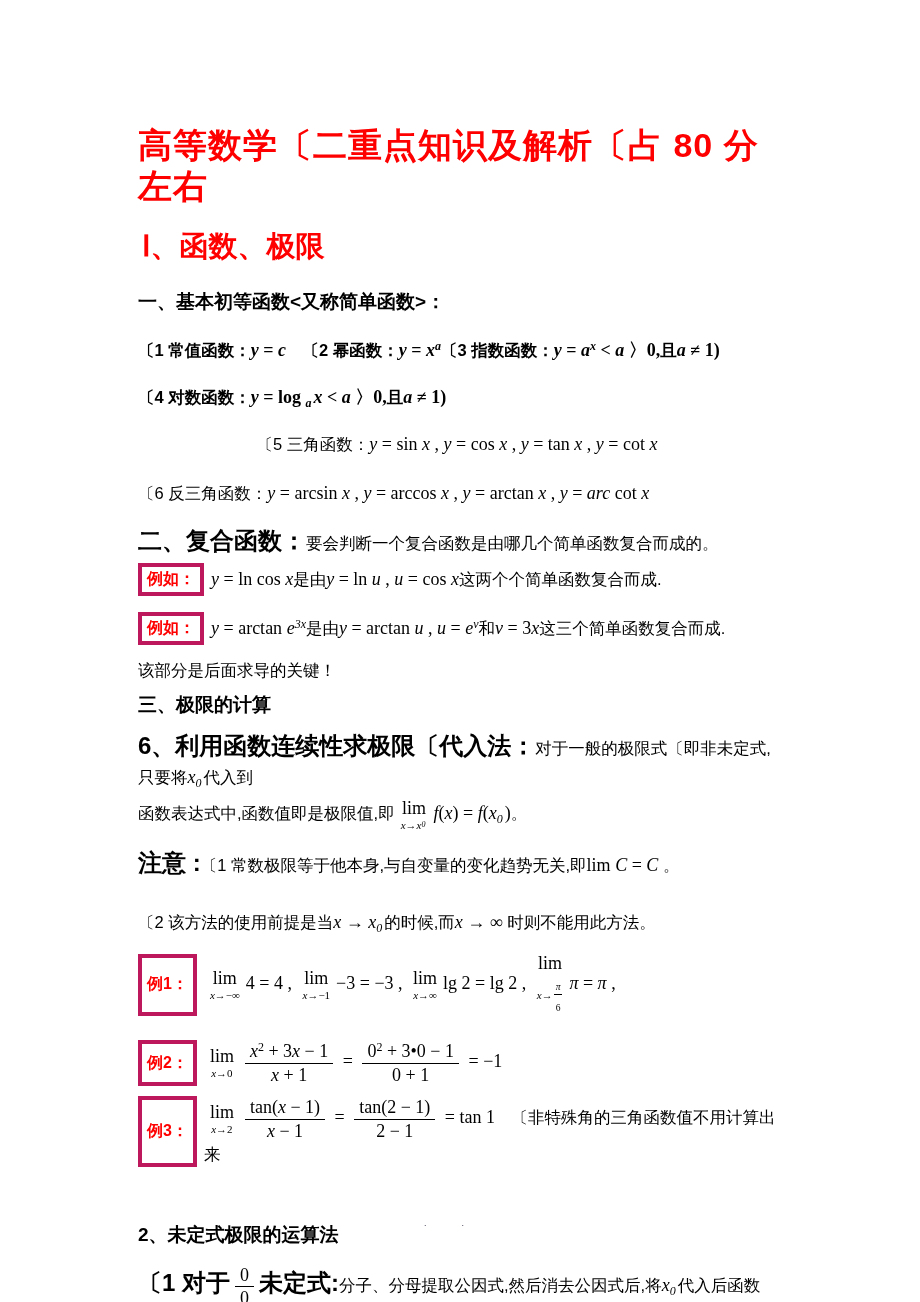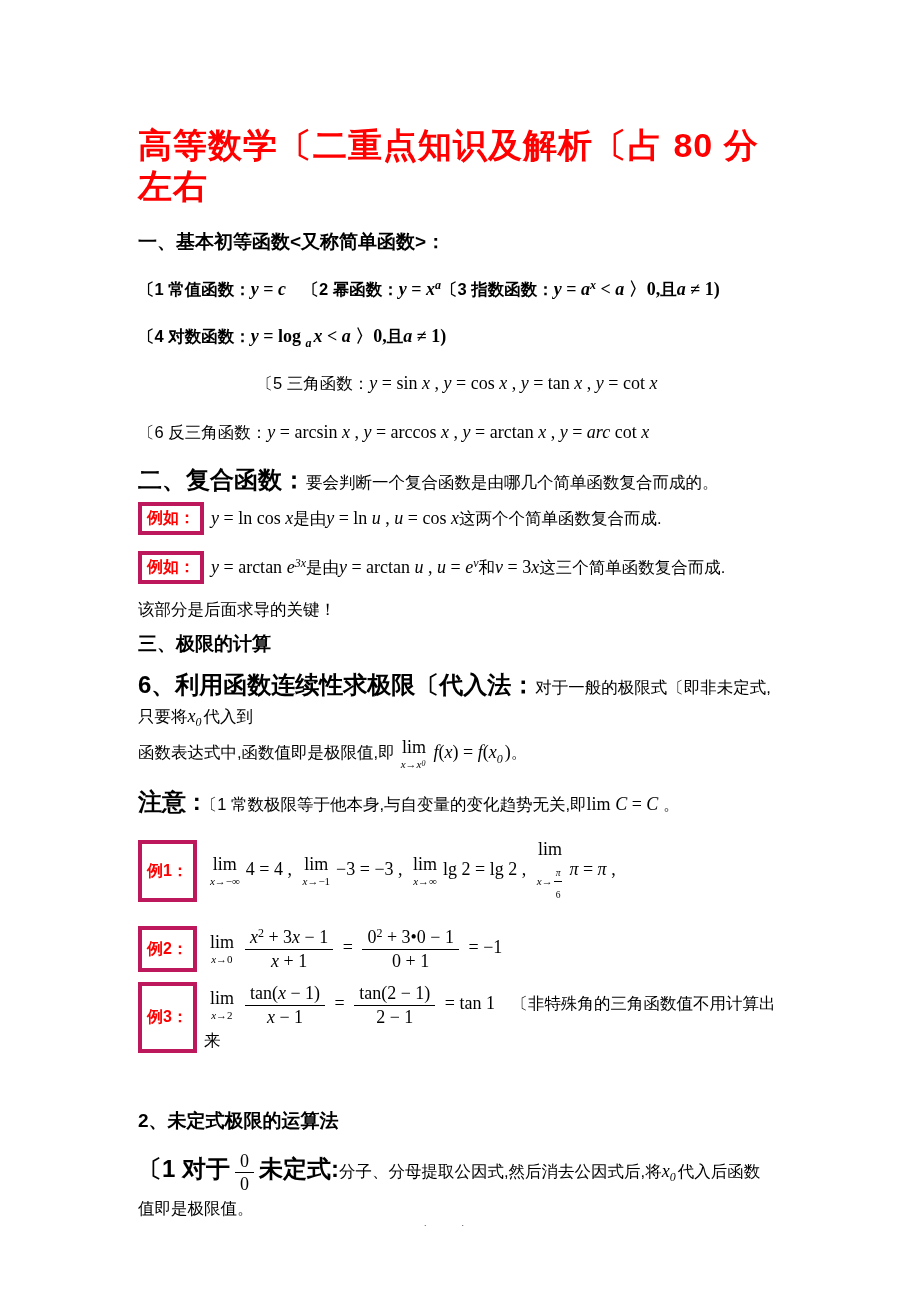--- a/index.html
+++ b/index.html
@@ -51,34 +51,35 @@
     display:inline-flex;align-items:center;justify-content:center;
     border:4px solid #be185d;color:#fe0000;font-weight:bold;
     font-size:16px;padding:2px 5px;white-space:nowrap;background:#fff;
   }
   .ex-row.tall .ex-label{align-self:stretch;}
   .ex-body{margin-left:7px;}
   .plain-note{font-size:16.5px;line-height:1.4;}
   
   .g20{margin-bottom:20px;font-weight:bold;} .g22{margin-bottom:22px;text-align:center;} .g16{margin-bottom:16px;}
   .g4{margin-bottom:4px;}  .g14{margin-bottom:14px;} .g10{margin-bottom:10px;}
-  .g8{margin-bottom:8px;}  .g28{margin-bottom:20px;} .g18{margin-bottom:18px;}
+  .g8{margin-bottom:8px;}  .g28{margin-bottom:28px;} .g18{margin-bottom:18px;}
   .g24{margin-bottom:24px;} .g55{margin-bottom:55px;}
   .footer-dots{
     position:absolute;left:0;right:0;bottom:72px;
     text-align:center;font-size:9px;letter-spacing:16px;color:#445;
   }
 </style>
 </head>
 <body>
 
 <div class="page">
 
   <h1 class="doc-title">高等数学〔二重点知识及解析〔占 80 分左右</h1>
 
+  <h2 class="part-heading">Ⅰ、函数、极限</h2>
 
   <h3 class="sec-heading">一、基本初等函数&lt;又称简单函数&gt;：</h3>
 
   <div class="mline g20"><span class="mt">〔1 常值函数：</span><span class="mi">y</span><span class="mr"> = </span><span class="mi">c</span><span class="mt">　〔2 幂函数：</span><span class="mi">y</span><span class="mr"> = </span><span class="mi">x</span><sup class="mi msup">a</sup><span class="mt">〔3 指数函数：</span><span class="mi">y</span><span class="mr"> = </span><span class="mi">a</span><sup class="mi msup">x</sup><span class="mr"> &lt; </span><span class="mi">a</span><span class="mr"> 〉0,</span><span class="mt">且</span><span class="mi">a</span><span class="mr"> ≠ 1)</span></div>
   <div class="mline g20"><span class="mt">〔4 对数函数：</span><span class="mi">y</span><span class="mr"> = log </span><sub class="mi msub">a</sub><span class="mi">x</span><span class="mr"> &lt; </span><span class="mi">a</span><span class="mr"> 〉0,</span><span class="mt">且</span><span class="mi">a</span><span class="mr"> ≠ 1)</span></div>
   <div class="mline g22"><span class="mt">〔5 三角函数：</span><span class="mi">y</span><span class="mr"> = sin </span><span class="mi">x</span><span class="mr"> , </span><span class="mi">y</span><span class="mr"> = cos </span><span class="mi">x</span><span class="mr"> , </span><span class="mi">y</span><span class="mr"> = tan </span><span class="mi">x</span><span class="mr"> , </span><span class="mi">y</span><span class="mr"> = cot </span><span class="mi">x</span></div>
   <div class="mline g16"><span class="mt">〔6 反三角函数：</span><span class="mi">y</span><span class="mr"> = arcsin </span><span class="mi">x</span><span class="mr"> , </span><span class="mi">y</span><span class="mr"> = arccos </span><span class="mi">x</span><span class="mr"> , </span><span class="mi">y</span><span class="mr"> = arctan </span><span class="mi">x</span><span class="mr"> , </span><span class="mi">y</span><span class="mr"> = </span><span class="mi">arc</span><span class="mr"> cot </span><span class="mi">x</span></div>
 
   <div class="mline g4"><span class="mt mb">二、复合函数：</span><span class="mt">要会判断一个复合函数是由哪几个简单函数复合而成的。</span></div>
 
@@ -101,20 +102,21 @@
         <span class="mlim-base">lim</span>
         <span class="mlim-sub">
           <span class="mi">x</span>
           <span class="mr">→</span>
           <span class="mi">x</span>
           <sub class="mi msub">0</sub>
         </span>
       </span><span class="mi">f</span><span class="mr">(</span><span class="mi">x</span><span class="mr">) = </span><span class="mi">f</span><span class="mr">(</span><span class="mi">x</span><sub class="mi msub">0</sub><span class="mr">)</span><span class="mt">。</span></div>
 
   <div class="mline g28"><span class="mt mb">注意 :</span><span class="mt">〔1 常数极限等于他本身,与自变量的变化趋势无关,即</span><span class="mr">lim </span><span class="mi">C</span><span class="mr"> = </span><span class="mi">C</span><span class="mt"> 。</span></div>
+  <div class="mline g18"><span class="mt">〔2 该方法的使用前提是当</span><span class="mi">x</span><span class="mr"> → </span><span class="mi">x</span><sub class="mi msub">0</sub><span class="mt">的时候,而</span><span class="mi">x</span><span class="mr"> → ∞ </span><span class="mt">时则不能用此方法。</span></div>
 
   <div class="ex-row tall g24">
     <span class="ex-label">例1：</span>
     <span class="ex-body mline"><span class="mlim">
           <span class="mlim-base">lim</span>
           <span class="mlim-sub">
             <span class="mi">x</span>
             <span class="mr">→−∞</span>
           </span>
         </span><span class="mr">4 = 4 , </span><span class="mlim">

